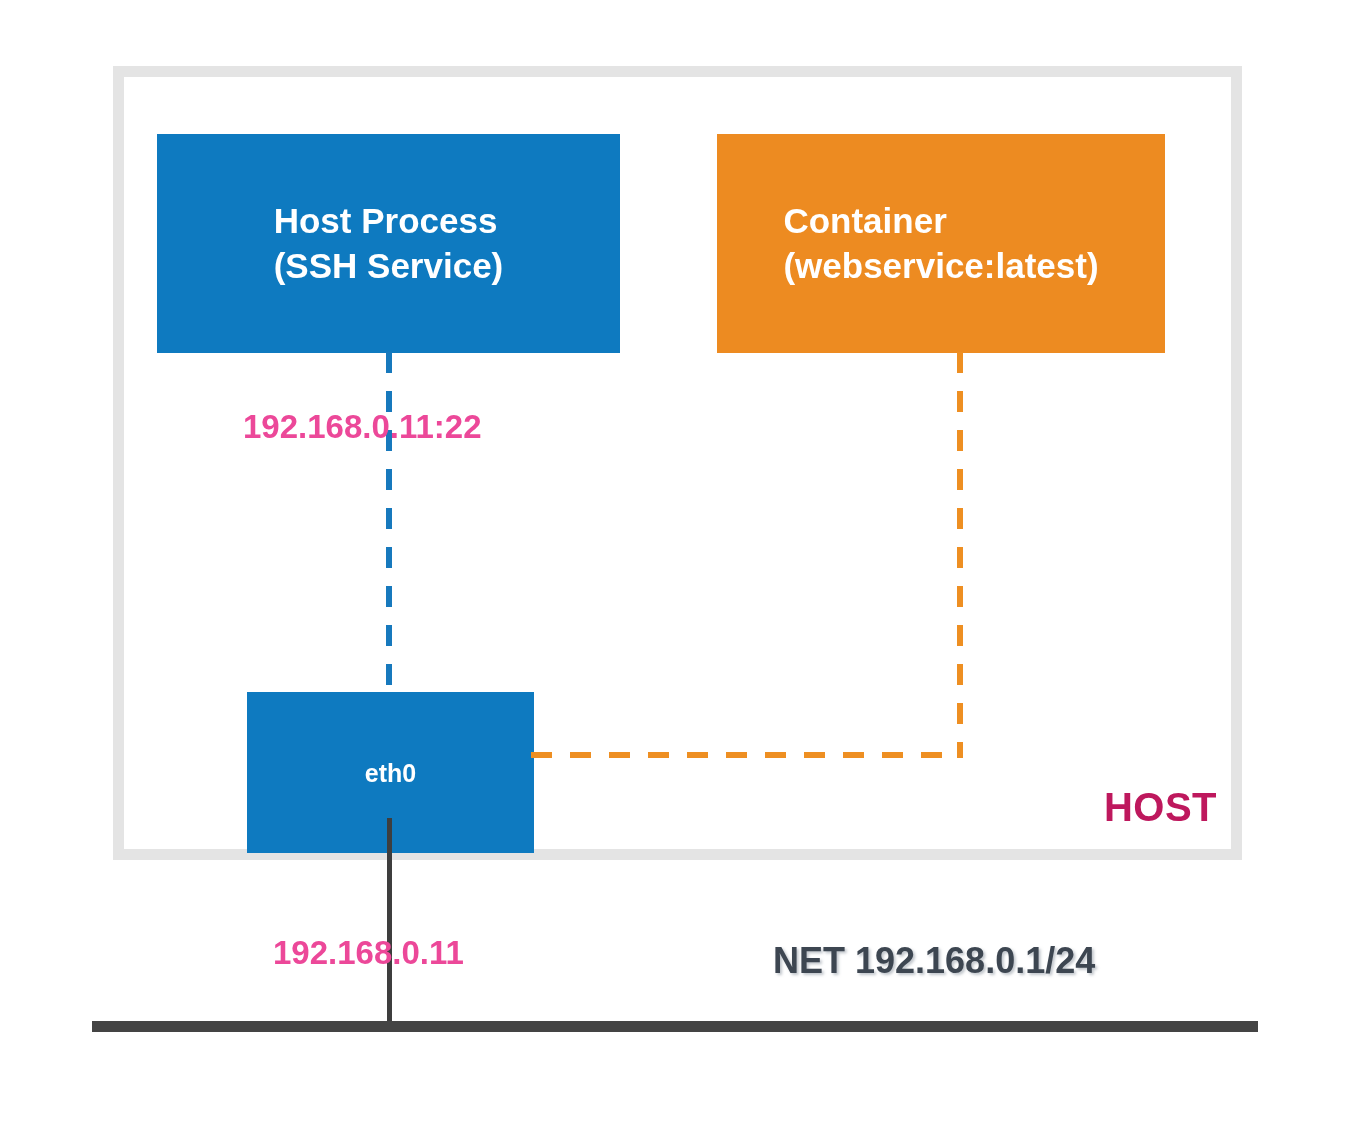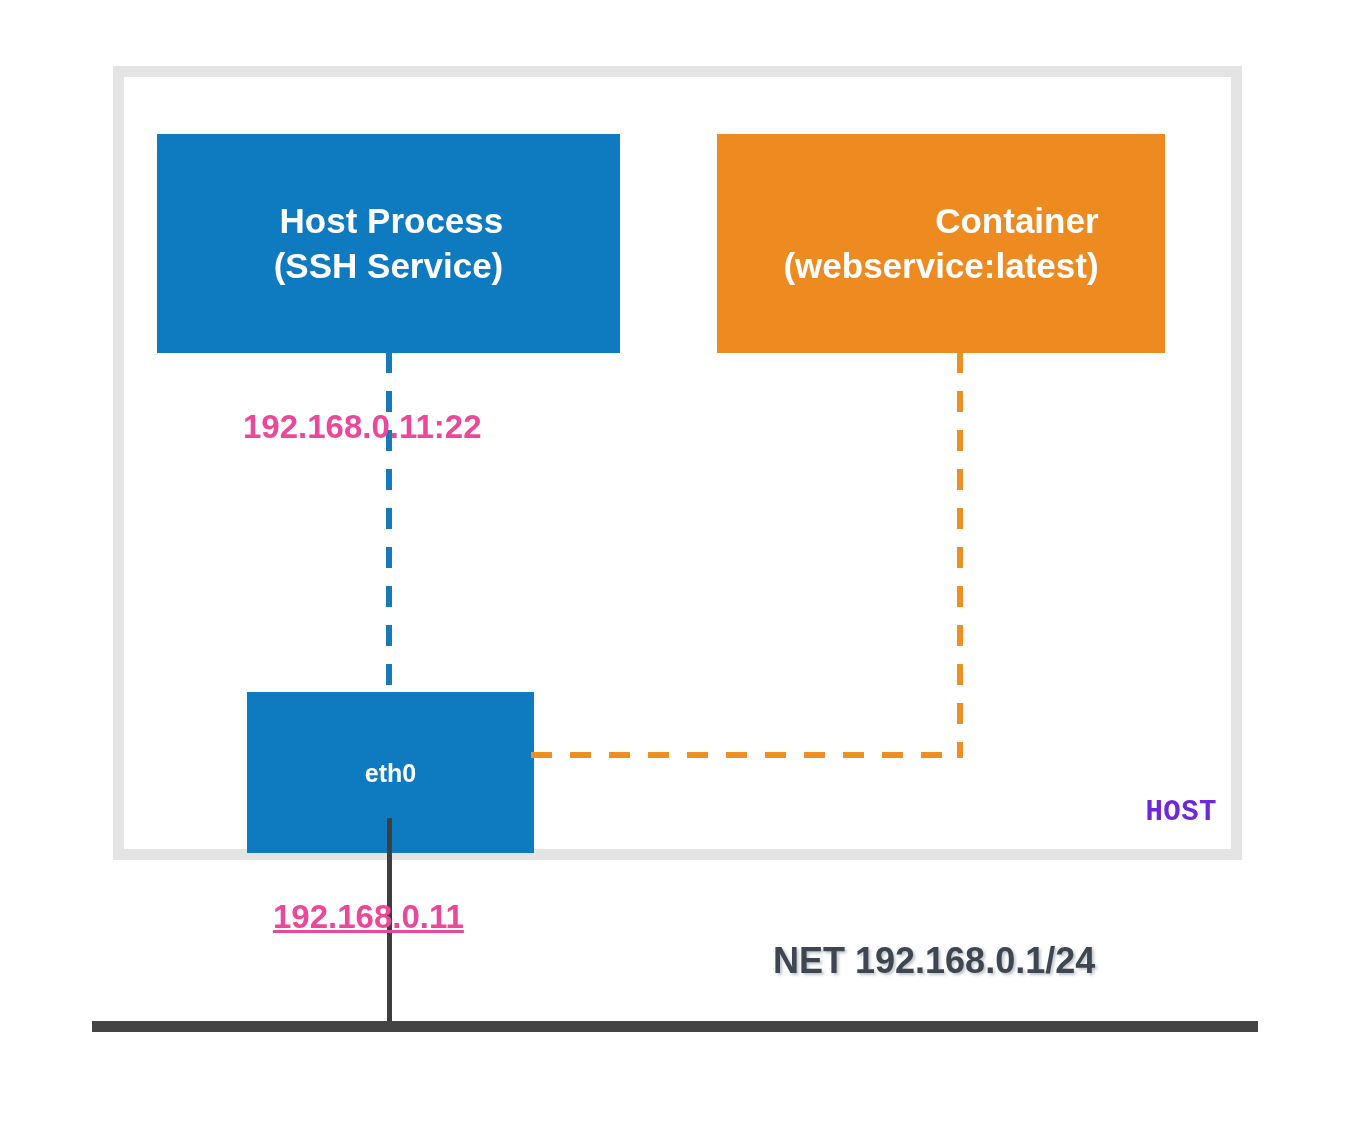--- a/index.html
+++ b/index.html
@@ -26,36 +26,35 @@
     width: 1129px;
     height: 794px;
     box-sizing: border-box;
     border: 11px solid #e4e4e4;
     background: #ffffff;
   }
   .host-label {
     position: absolute;
     right: 14px;
     bottom: 22px;
-    font-size: 29px;
+    font-size: 40px;
     font-weight: bold;
-    color: #6d28d9;
+    color: #be185d;
     letter-spacing: 0.5px;
     line-height: 1;
-    font-family: Liberation Mono, monospace;
   }
 
   
   .node {
     position: absolute;
     box-sizing: border-box;
     display: flex;
     align-items: center;
     justify-content: center;
-    text-align: right;
+    text-align: left;
     color: #ffffff;
     font-weight: bold;
     line-height: 1.28;
     padding: 4px 2px;
     white-space: pre-line;
   }
   .node-host-process {
     left: 157px;
     top: 134px;
     width: 463px;
@@ -137,21 +136,21 @@
   .edge-label {
     position: absolute;
     font-size: 33px;
     font-weight: bold;
     color: #ec4899;
     line-height: 1;
     white-space: nowrap;
   }
   .label-ssh-endpoint { left: 243px; top: 410px; }
   .label-web-endpoint { left: 812px; top: 418px; }
-  .label-eth0-address { left: 273px; top: 900px; text-decoration: underline; }
+  .label-eth0-address { left: 273px; top: 936px; }
   .label-network {
     position: absolute;
     left: 773px;
     top: 943px;
     font-size: 36px;
     font-weight: bold;
     color: #3d4651;
     line-height: 1;
     white-space: nowrap;
     text-shadow: 2px 2px 3px rgba(140,150,160,0.55);

